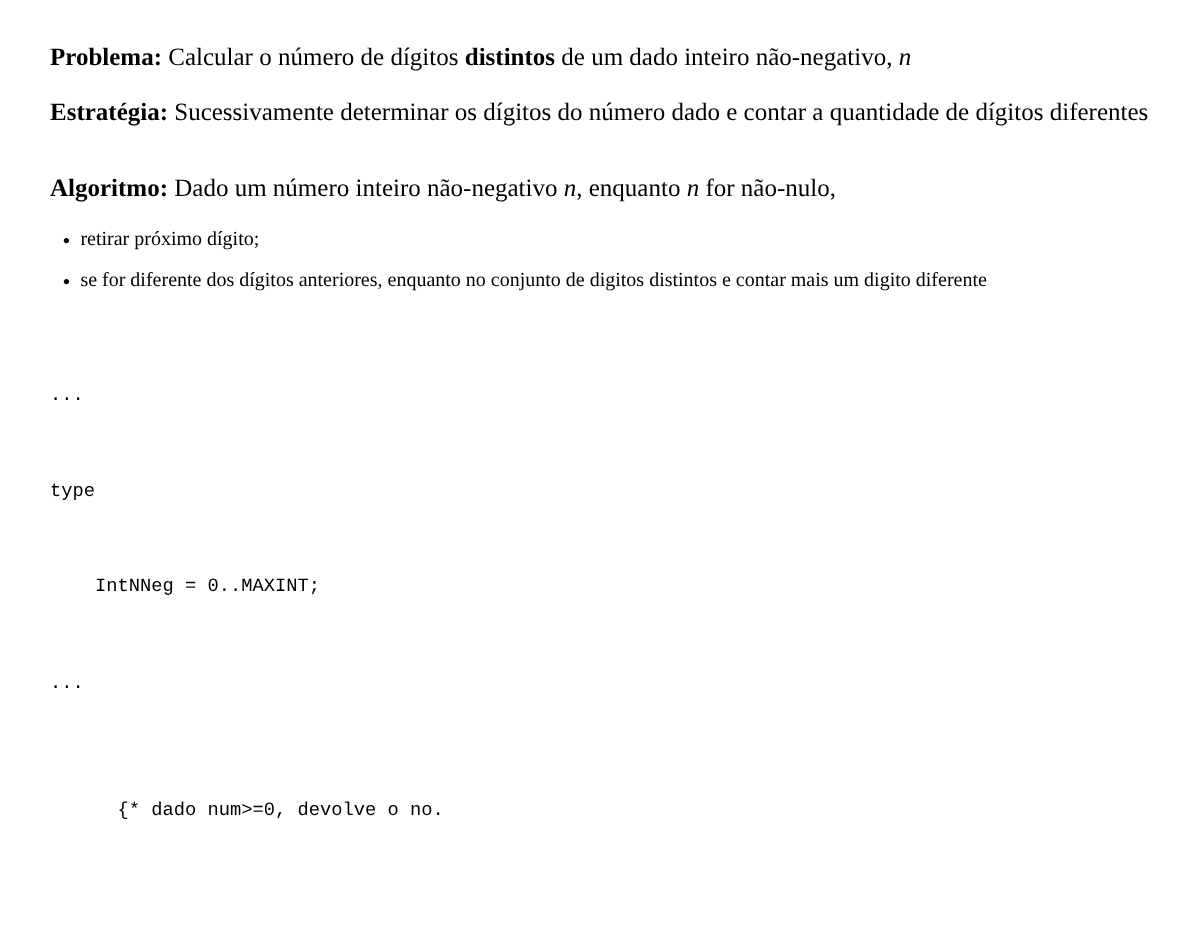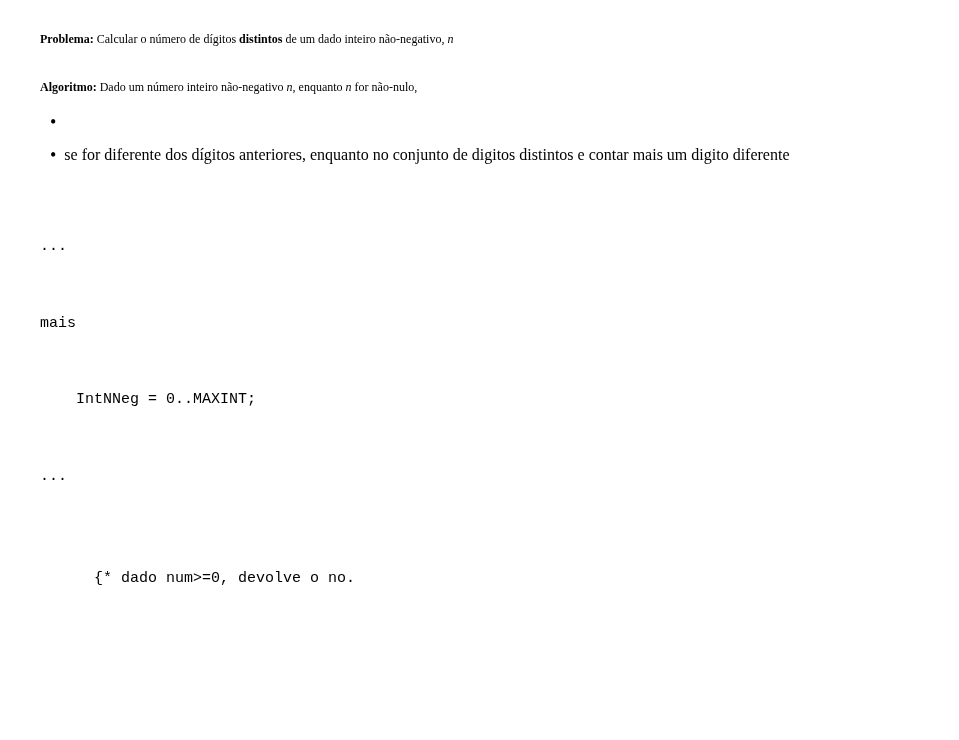--- a/index.html
+++ b/index.html
@@ -18,21 +18,21 @@
       min-height: 740px;
     }
 
     .content {
       max-width: 880px;
       line-height: 1.6;
     }
 
     .problem-line {
       margin-bottom: 12px;
-      font-size: 12px;
+      font-size: 20px;
     }
 
     .bold-label {
       font-weight: bold;
     }
 
     .algorithm-section {
       margin-bottom: 10px;
     }
 
@@ -68,39 +68,43 @@
   </style>
 </head>
 <body>
 
 <div class="content">
 
   <div class="problem-line">
     <span class="bold-label">Problema:</span><span> Calcular o número de dígitos </span><strong>distintos</strong><span> de um dado inteiro não-negativo, </span><em>n</em>
   </div>
 
+  <div class="problem-line">
+    <span class="bold-label">Estratégia:</span><span> Sucessivamente determinar os dígitos do número dado e contar a quantidade de dígitos diferentes</span>
+  </div>
 
   <div class="algorithm-section section-gap">
     <div class="problem-line">
       <span class="bold-label">Algoritmo:</span><span> Dado um número inteiro não-negativo </span><em>n</em><span>, enquanto </span><em>n</em><span> for não-nulo,</span>
     </div>
 
     <div class="bullet-item">
       <span class="bullet-dot">•</span>
+      <span>retirar próximo dígito;</span>
     </div>
 
     <div class="bullet-item">
       <span class="bullet-dot">•</span>
       <span>se for diferente dos dígitos anteriores, enquanto no conjunto de digitos distintos e contar mais um digito diferente</span>
     </div>
   </div>
 
   <div class="code-block">
     <div>...</div>
-    <div>mais</div>
+    <div>type</div>
     <div>    IntNNeg = 0..MAXINT;</div>
     <div>...</div>
     <div>
       <span>{* dado num&gt;=0, devolve o no.</span>
     </div>
     
     
     
     
     

